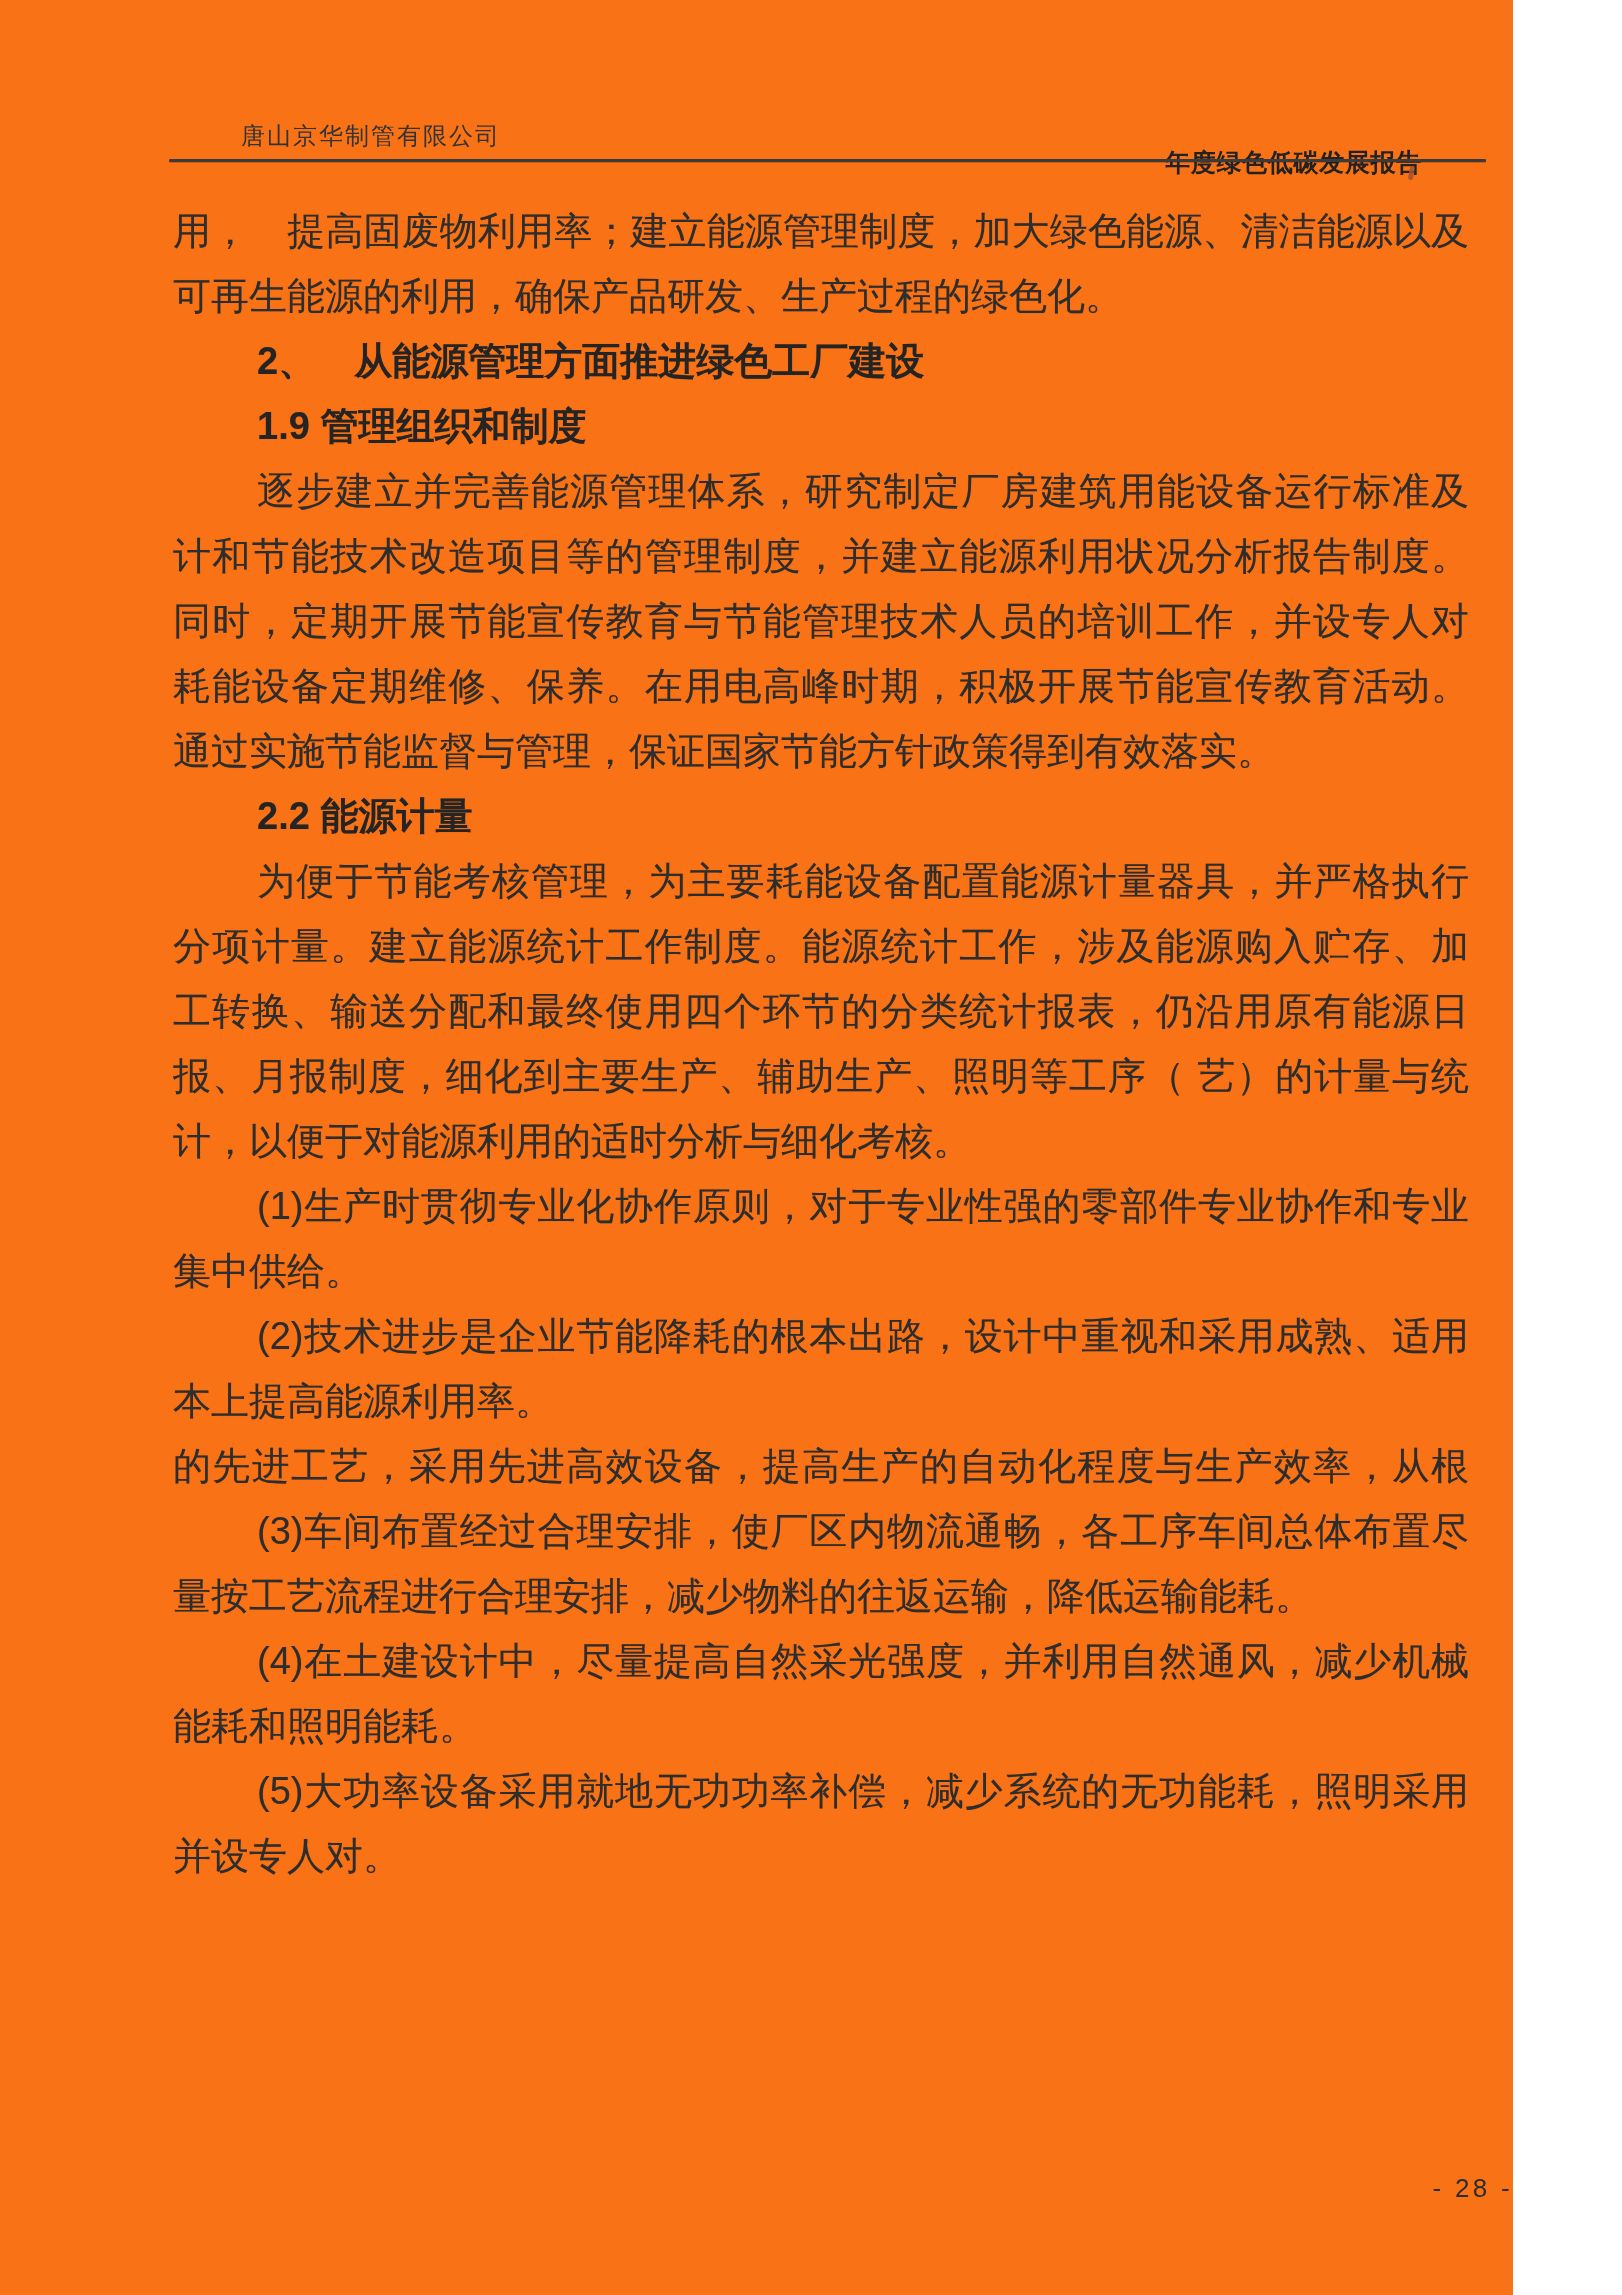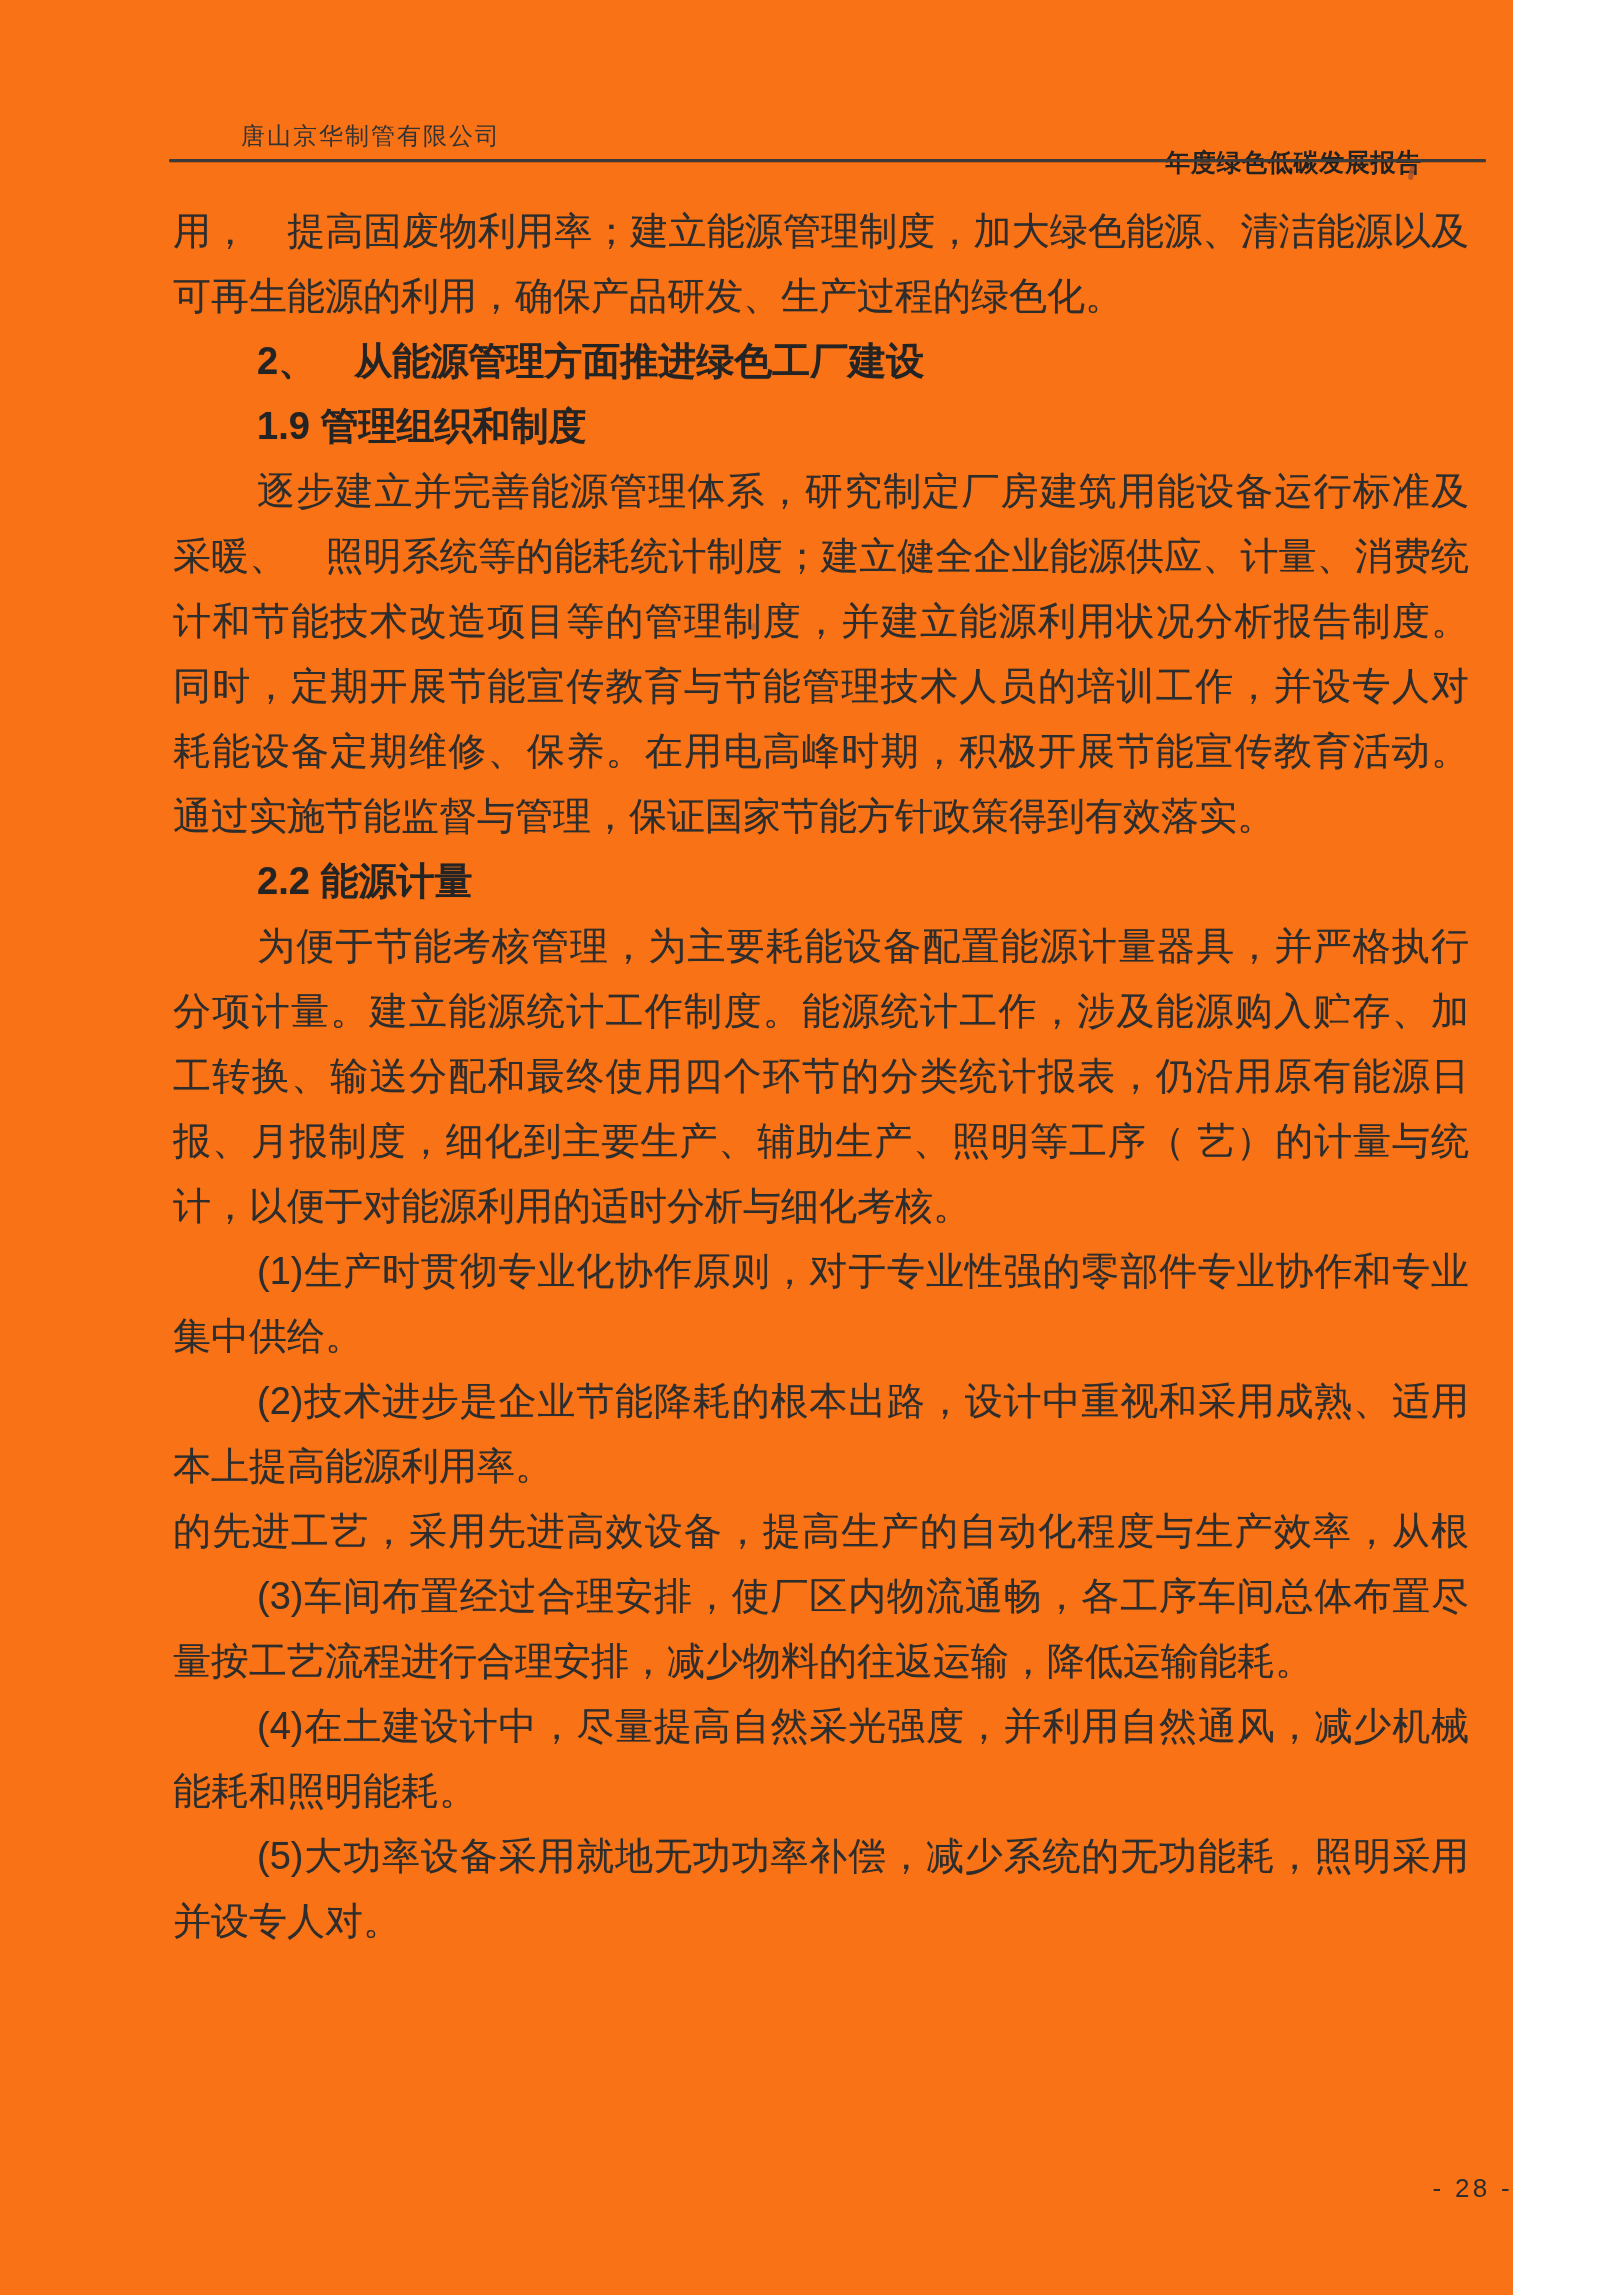--- a/index.html
+++ b/index.html
@@ -120,21 +120,20 @@
   <div class="hdr-rule"></div>
   <div class="artifact-tick"></div>
   <div class="artifact-speck"></div>
 
   <div class="body-block">
     <div class="ln jst">用，　提高固废物利用率；建立能源管理制度，加大绿色能源、清洁能源以及</div>
     <div class="ln">可再生能源的利用，确保产品研发、生产过程的绿色化。</div>
     <div class="ln h ind">2、　从能源管理方面推进绿色工厂建设</div>
     <div class="ln h ind">1.9 管理组织和制度</div>
     <div class="ln ind jst">逐步建立并完善能源管理体系，研究制定厂房建筑用能设备运行标准及</div>
-    <div class="ln jst">采暖、　照明系统等的能耗统计制度；建立健全企业能源供应、计量、消费统</div>
     <div class="ln jst">计和节能技术改造项目等的管理制度，并建立能源利用状况分析报告制度。</div>
     <div class="ln jst">同时，定期开展节能宣传教育与节能管理技术人员的培训工作，并设专人对</div>
     <div class="ln jst">耗能设备定期维修、保养。在用电高峰时期，积极开展节能宣传教育活动。</div>
     <div class="ln">通过实施节能监督与管理，保证国家节能方针政策得到有效落实。</div>
     <div class="ln h ind">2.2 能源计量</div>
     <div class="ln ind jst">为便于节能考核管理，为主要耗能设备配置能源计量器具，并严格执行</div>
     <div class="ln jst">分项计量。建立能源统计工作制度。能源统计工作，涉及能源购入贮存、加</div>
     <div class="ln jst">工转换、输送分配和最终使用四个环节的分类统计报表，仍沿用原有能源日</div>
     <div class="ln jst">报、月报制度，细化到主要生产、辅助生产、照明等工序（ 艺）的计量与统</div>
     <div class="ln">计，以便于对能源利用的适时分析与细化考核。</div>

